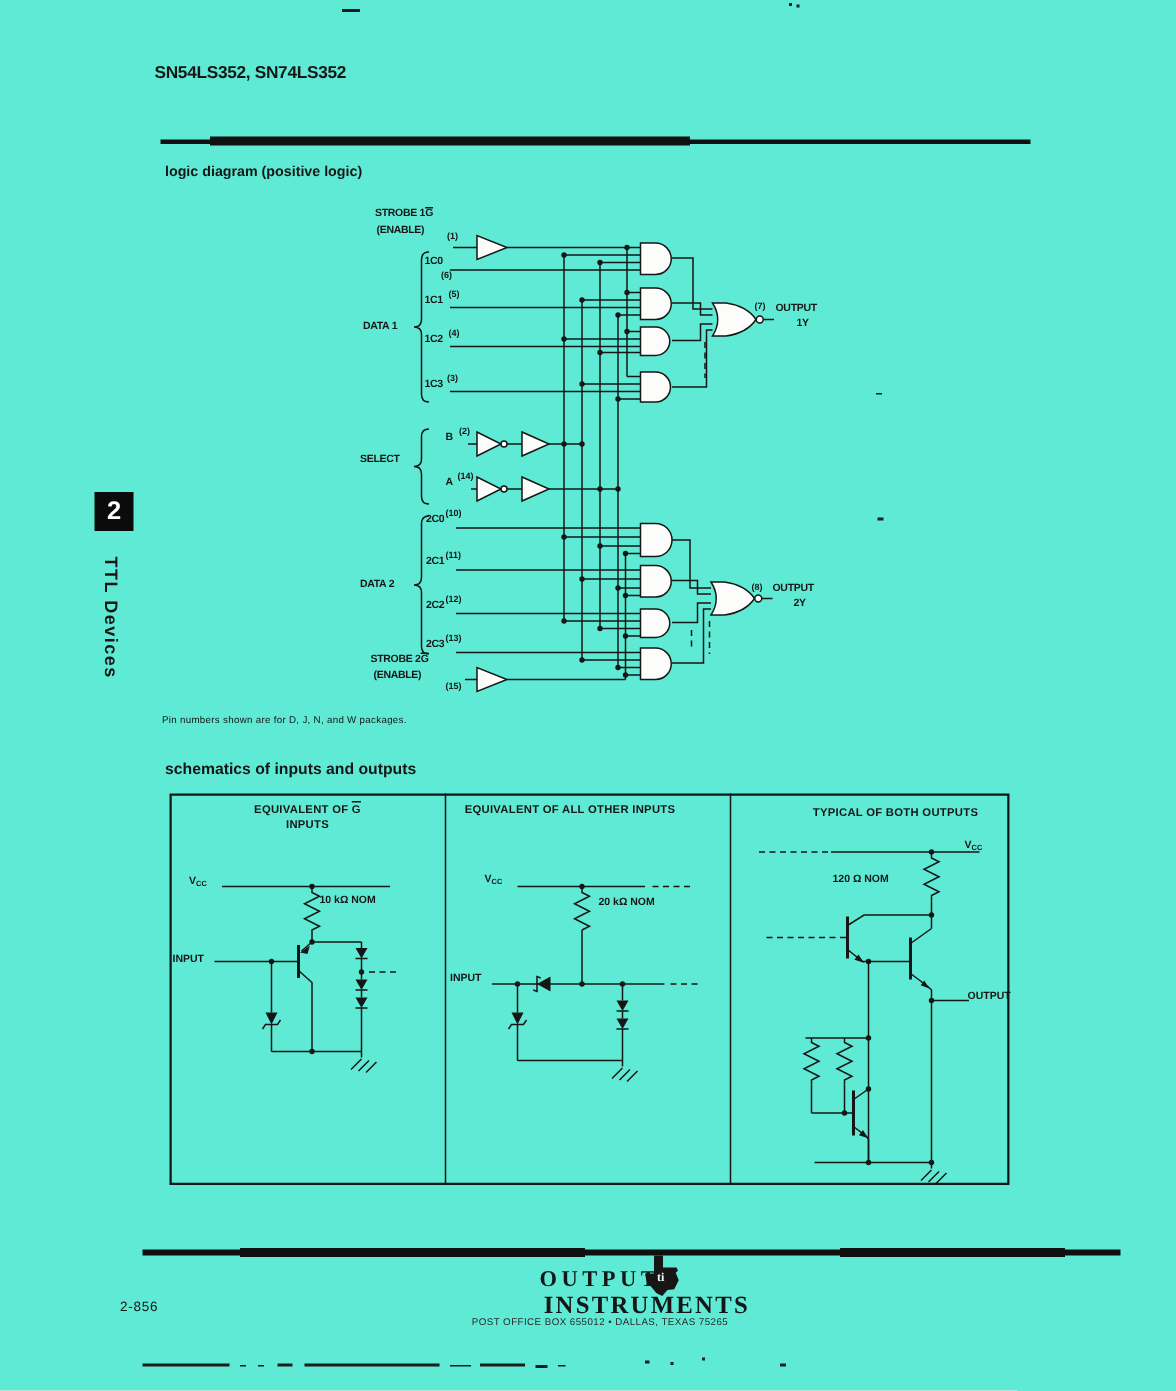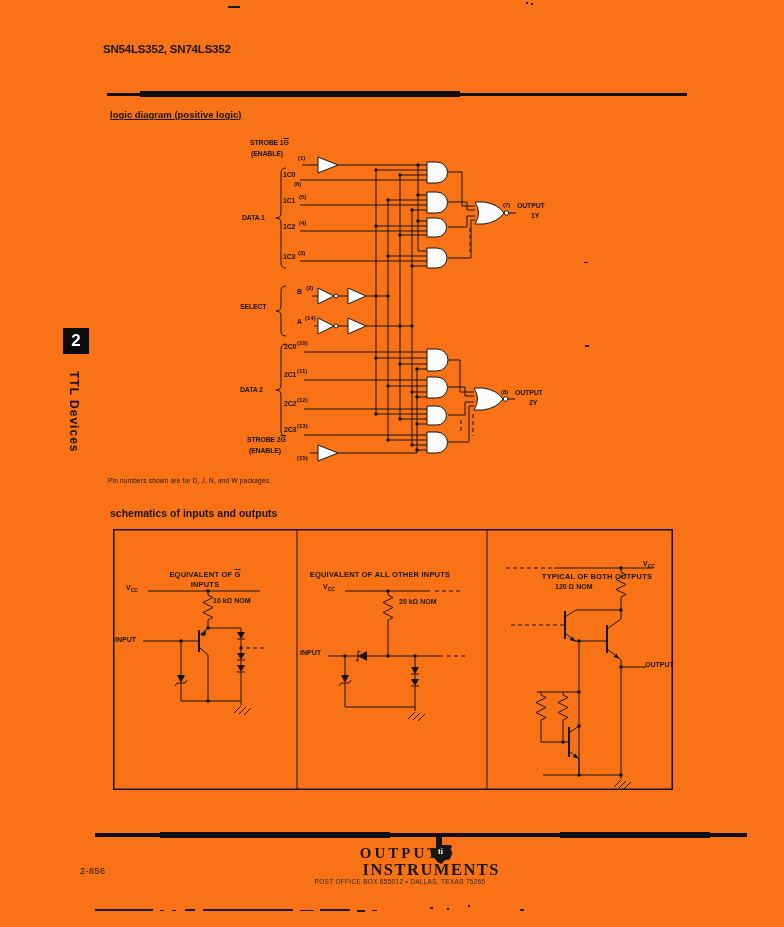--- a/index.html
+++ b/index.html
@@ -1,26 +1,26 @@
 <!DOCTYPE html>
 <html><head>
 <meta charset="utf-8">
 <style>
   html,body{margin:0;padding:0;background:#e8e8e6;}
-  #page{position:relative;width:784px;height:927px;background:#f97316;overflow:hidden;
+  #page{position:relative;width:784px;height:927px;background:#5eead4;overflow:hidden;
         font-family:"Liberation Sans",sans-serif;color:#161616;}
   .abs{position:absolute;}
   .hdr1{font:bold 11.5px "Liberation Sans",sans-serif;letter-spacing:-0.2px;}
   .hdr2{font:bold 11.5px "Liberation Sans",sans-serif;letter-spacing:-0.2px;}
-  .secthead{font:bold 9.5px "Liberation Sans",sans-serif;text-decoration:underline;}
+  .secthead{font:bold 9.5px "Liberation Sans",sans-serif;}
   .secthead2{font:bold 10.5px "Liberation Sans",sans-serif;}
   .sig{font:bold 7px "Liberation Sans",sans-serif;letter-spacing:-0.2px;white-space:nowrap;}
   .pin{font:bold 6px "Liberation Sans",sans-serif;white-space:nowrap;}
   .fnote{font:6.5px "Liberation Sans",sans-serif;letter-spacing:0.2px;}
-  .ptitle{font:bold 7.5px "Liberation Sans",sans-serif;text-align:center;letter-spacing:0.2px;margin-top:35px;}
+  .ptitle{font:bold 7.5px "Liberation Sans",sans-serif;text-align:center;letter-spacing:0.2px;}
   .slabel{font:bold 7px "Liberation Sans",sans-serif;white-space:nowrap;}
   .ov{text-decoration:overline;}
   .vsub{font-size:5px;vertical-align:-1.5px;letter-spacing:0;}
   .rule{background:#101010;}
   .art{background:#1c1c1c;}
   .tabnum{background:#0b0b0b;color:#fff;text-align:center;font:bold 17px "Liberation Sans",sans-serif;line-height:26px;}
   .tabvert{writing-mode:vertical-rl;font:bold 12px "Liberation Sans",sans-serif;letter-spacing:1px;white-space:nowrap;}
   .ti1{font:bold 15px "Liberation Serif",serif;letter-spacing:3px;text-align:center;}
   .ti2{font:bold 16.5px "Liberation Serif",serif;letter-spacing:1.5px;text-align:right;margin-top:-2px;}
   .tiaddr{font:6.5px "Liberation Sans",sans-serif;letter-spacing:0.3px;text-align:center;color:#2a2a2a;}

